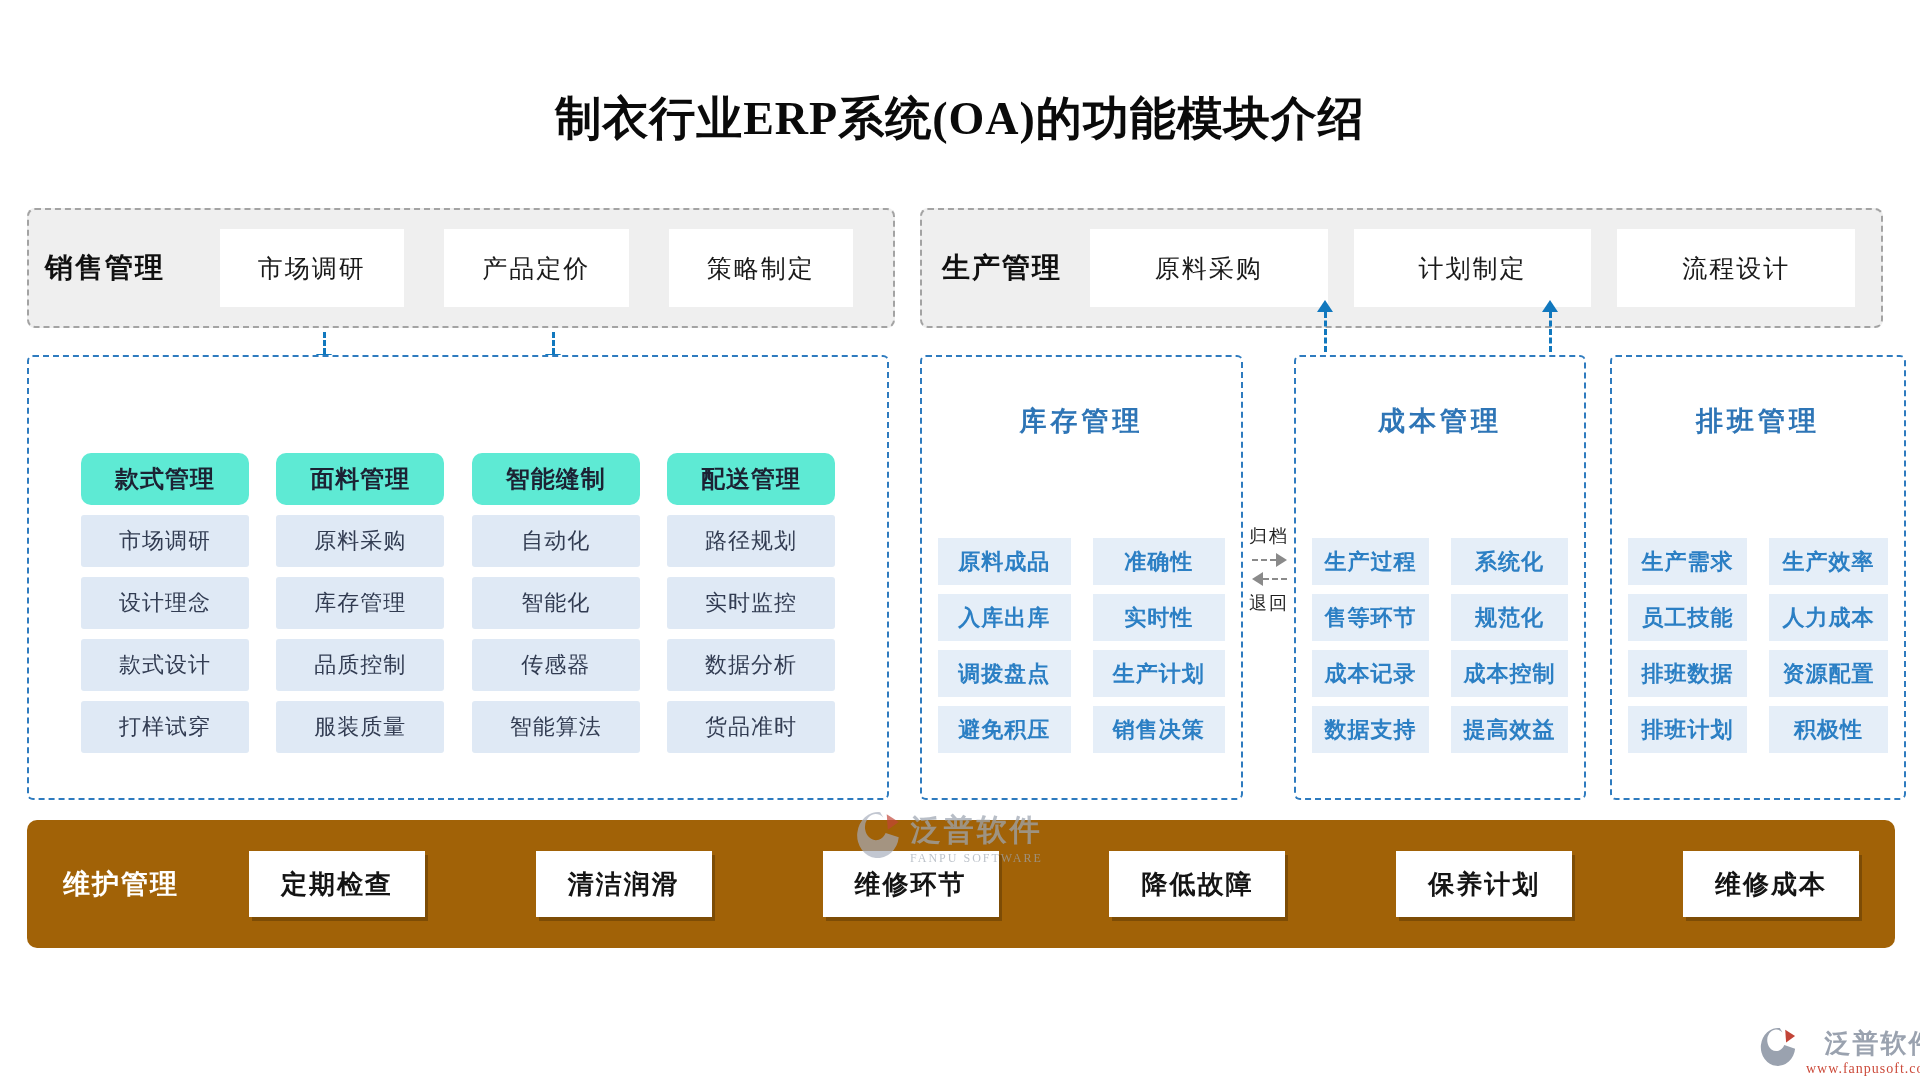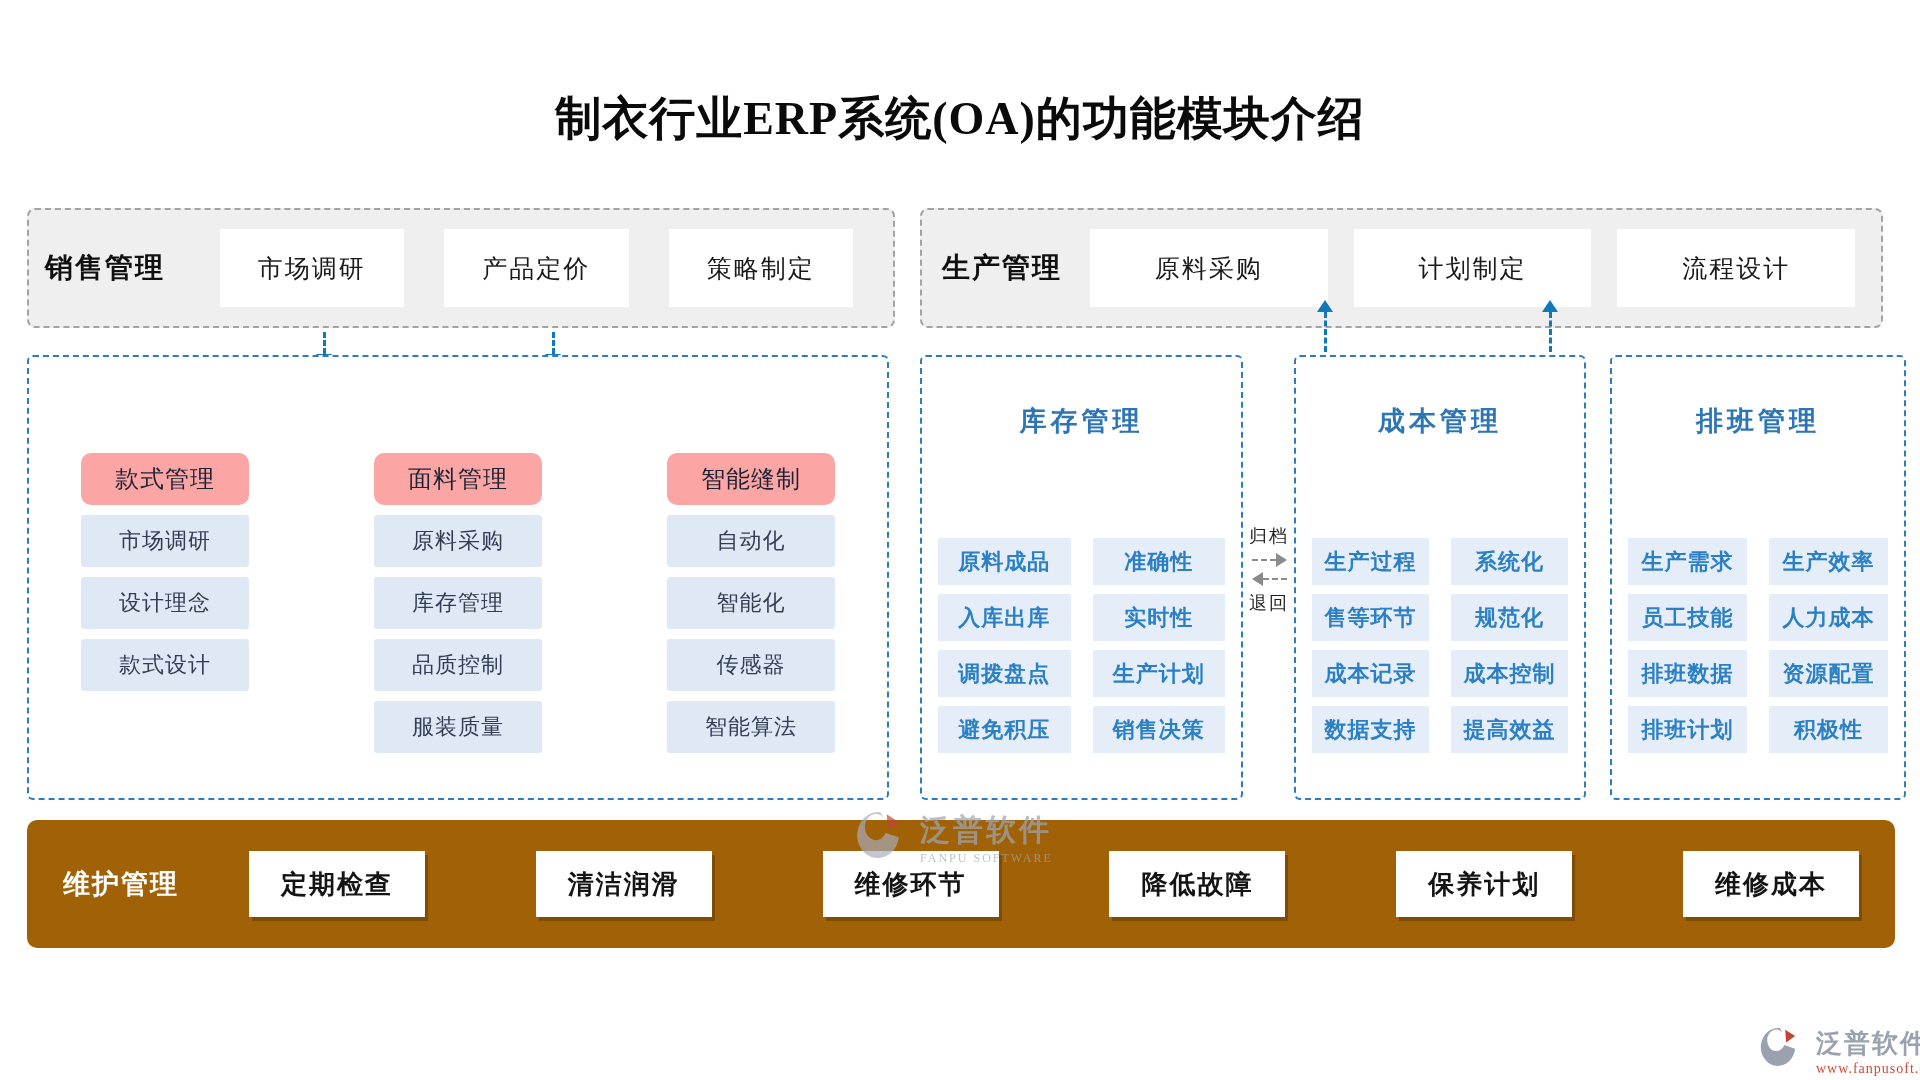--- a/index.html
+++ b/index.html
@@ -37,23 +37,23 @@
   .au1 { left:1317px; top:300px; }
   .au2 { left:1542px; top:300px; }
   .au1 .line,.au2 .line { height:40px; }
 
   
   .panel { position:absolute; top:355px; height:445px; background:#ffffff;
            border:2px dashed #2e7bbf; border-radius:6px; }
   .panel-main { left:27px; width:862px; padding:96px 52px 36px 52px;
                 display:flex; justify-content:space-between; }
   .col { display:flex; flex-direction:column; gap:10px; width:168px; }
-  .col-header { height:52px; border-radius:10px; background:#fca5a5;
+  .col-header { height:52px; border-radius:10px; background:#5eead4;
                 display:flex; align-items:center; justify-content:center;
-                font-size:24px; font-weight:normal; color:#1c2233; letter-spacing:1px; }
+                font-size:24px; font-weight:bold; color:#1c2233; letter-spacing:1px; }
   .col-item { height:52px; border-radius:3px; background:#dfe9f5;
               display:flex; align-items:center; justify-content:center;
               font-size:22px; color:#323c52; letter-spacing:1px; }
 
   
   .panel-sub { }
   .p-inv { left:920px;  width:323px; }
   .p-cost{ left:1294px; width:292px; }
   .p-shift{ left:1610px; width:296px; }
   .sub-title { position:absolute; top:46px; left:0; width:100%; text-align:center;
@@ -80,21 +80,21 @@
                background:#a16207; border-radius:10px; display:flex; align-items:center;
                padding:0 36px; }
   .bottombar .bar-label { width:158px; font-size:27px; font-weight:bold; color:#ffffff;
                letter-spacing:2px; }
   .bar-items { flex:1; display:flex; justify-content:space-between; margin-left:28px;gap:16px; }
   .bar-item { width:176px; height:66px; background:#ffffff; display:flex; align-items:center;
               justify-content:center; font-size:26px; font-weight:bold; color:#141414;
               letter-spacing:2px; box-shadow:3px 4px 0 rgba(0,0,0,0.22); }
 
   
-  .wm { position:absolute; display:flex; align-items:flex-start; gap:20px; z-index:5; }
+  .wm { position:absolute; display:flex; align-items:flex-start; gap:10px; z-index:5;text-align:right; }
   .wm-center { left:856px; top:810px; opacity:0.85; }
   .wm-corner { left:1760px; top:1026px; }
   .wm-texts { display:flex; flex-direction:column; }
   .wm-center .wm-brand { font-size:30px; color:rgba(158,166,178,0.85); letter-spacing:3px; font-weight:bold; }
   .wm-center .wm-sub { font-size:12px; color:rgba(158,166,178,0.8); letter-spacing:2px; }
   .wm-corner .wm-brand { font-size:26px; color:#9aa2af; letter-spacing:2px; font-weight:bold; }
   .wm-corner .wm-sub { font-size:14px; color:#cc4a3a; letter-spacing:1px; }
 </style>
 </head>
 <body>
@@ -133,34 +133,42 @@
       <div class="head-up"></div>
       <div class="line"></div>
     </div>
 
   <div class="panel panel-main">
     <div class="col">
       <div class="col-header">款式管理</div>
       <div class="col-item">市场调研</div>
       <div class="col-item">设计理念</div>
       <div class="col-item">款式设计</div>
+      <div class="col-item">打样试穿</div>
     </div>
     <div class="col">
       <div class="col-header">面料管理</div>
       <div class="col-item">原料采购</div>
       <div class="col-item">库存管理</div>
       <div class="col-item">品质控制</div>
       <div class="col-item">服装质量</div>
     </div>
     <div class="col">
       <div class="col-header">智能缝制</div>
       <div class="col-item">自动化</div>
       <div class="col-item">智能化</div>
       <div class="col-item">传感器</div>
       <div class="col-item">智能算法</div>
+    </div>
+    <div class="col">
+      <div class="col-header">配送管理</div>
+      <div class="col-item">路径规划</div>
+      <div class="col-item">实时监控</div>
+      <div class="col-item">数据分析</div>
+      <div class="col-item">货品准时</div>
     </div>
   </div>
 
   <div class="panel panel-sub p-inv">
     <div class="sub-title">库存管理</div>
     <div class="sub-grid">
       <div class="sub-item">原料成品</div>
       <div class="sub-item">准确性</div>
       <div class="sub-item">入库出库</div>
       <div class="sub-item">实时性</div>

